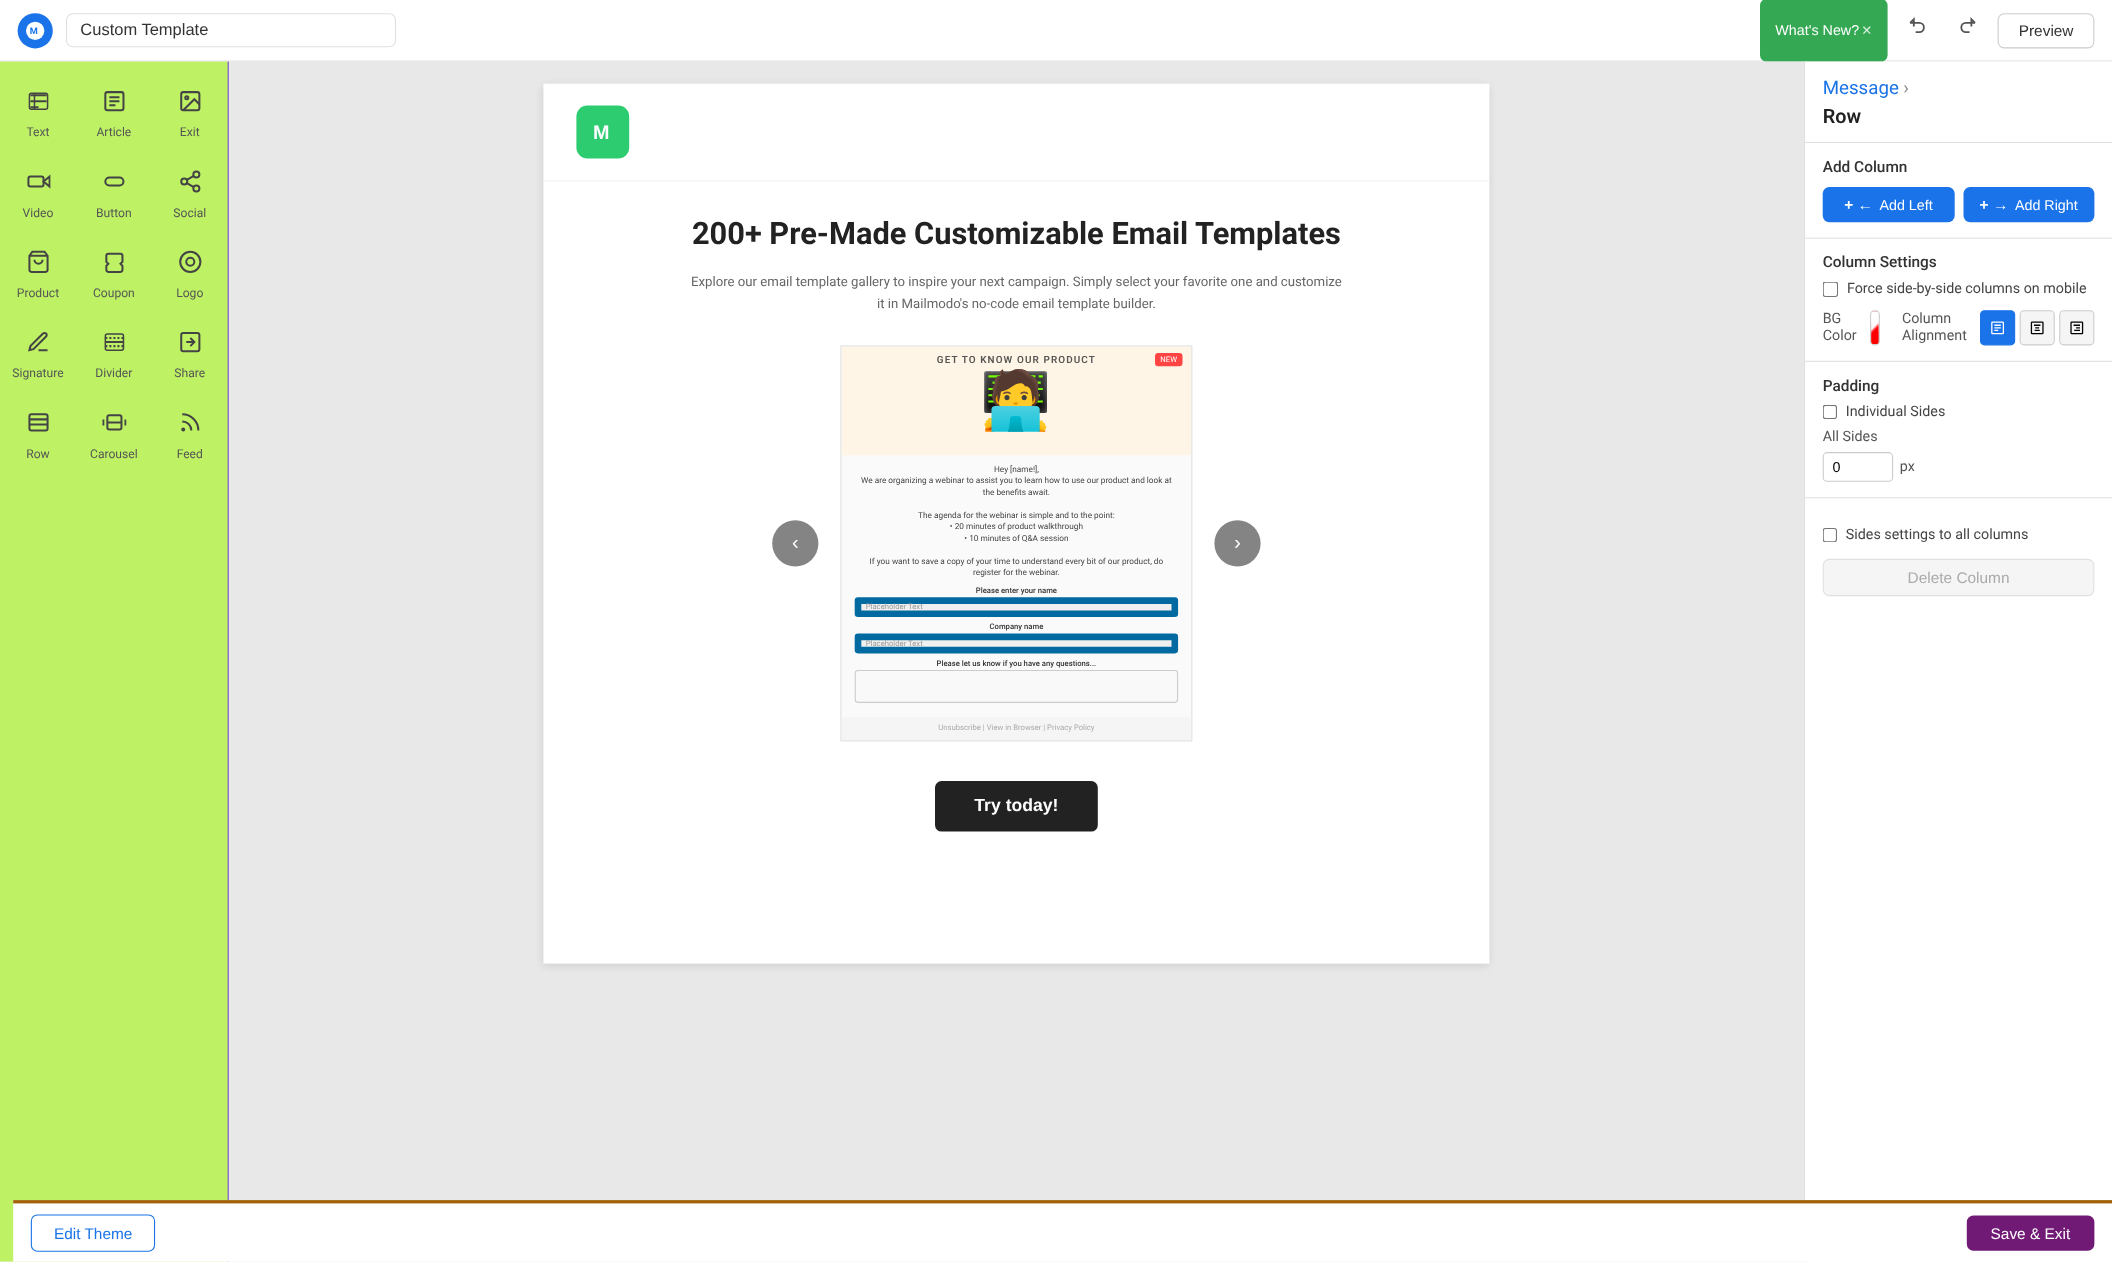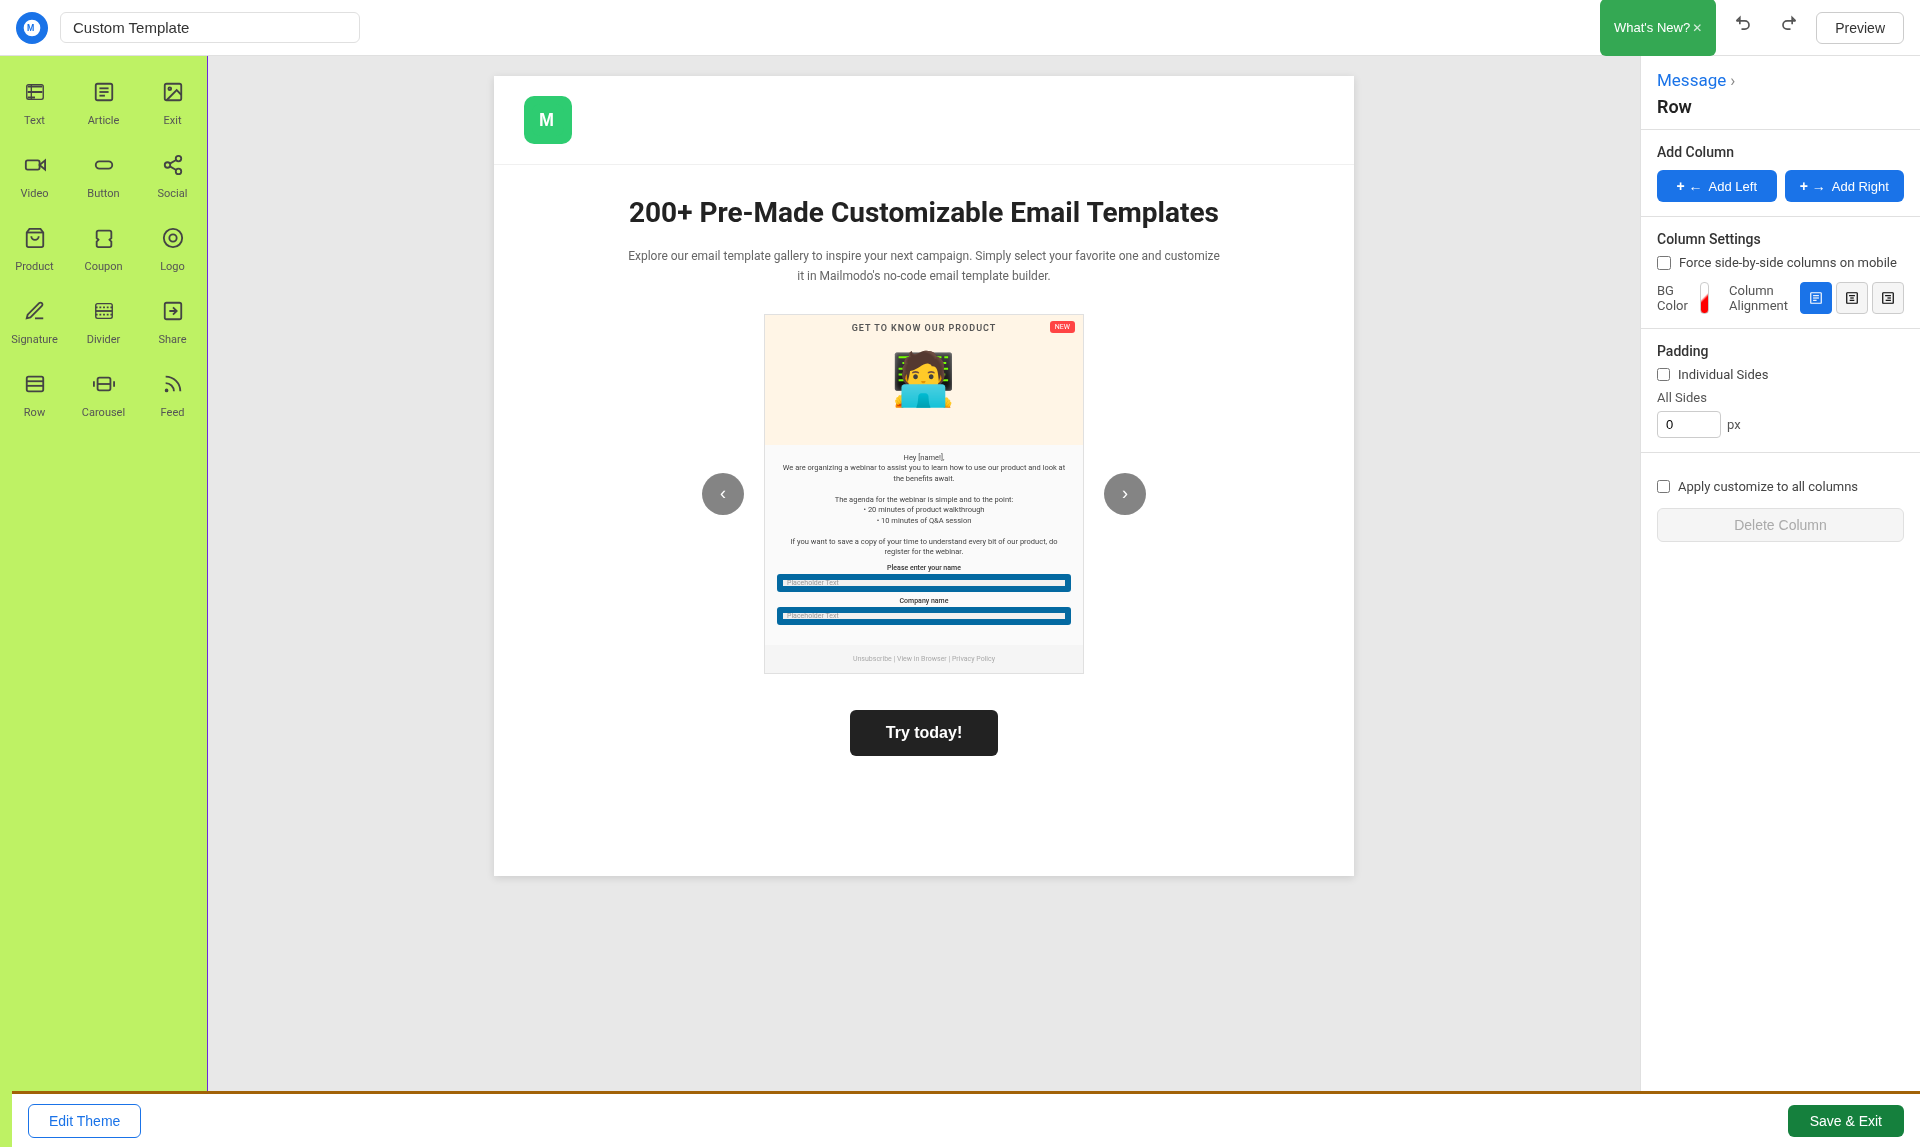--- a/index.html
+++ b/index.html
@@ -158,21 +158,21 @@
     .bottom-bar {
       position: absolute; bottom: 0; left: 12px; right: 0; height: 56px;
       background: #fff; border-top: 3px solid #a16207; display: flex;
       align-items: center; padding: 0 16px; justify-content: space-between;
     }
     .edit-theme-btn {
       border: 1px solid #1a73e8; color: #1a73e8; background: #fff;
       border-radius: 6px; padding: 8px 20px; font-size: 14px; cursor: pointer; font-weight: 500;
     }
     .save-exit-btn {
-      background: #15803d; color: #fff; border: none; border-radius: 6px;
+      background: #701a75; color: #fff; border: none; border-radius: 6px;
       padding: 8px 22px; font-size: 14px; cursor: pointer; font-weight: 500;
     }
   </style>
 </head>
 <body>
 
 <div class="header">
   <div class="header-logo">
     <svg viewBox="0 0 24 24" fill="white">
         <circle cx="12" cy="12" r="10"></circle>
@@ -398,20 +398,24 @@
             </div>
             <div class="ci-body">
               <p style="font-size:7.5px;color:#444;line-height:1.4;margin-bottom:6px;">Hey [name!],<br>We are organizing a webinar to assist you to learn how to use our product and look at the benefits await.<br><br>The agenda for the webinar is simple and to the point:<br>• 20 minutes of product walkthrough<br>• 10 minutes of Q&amp;A session<br><br>If you want to save a copy of your time to understand every bit of our product, do register for the webinar.</p>
               <div class="ci-input-group">
                 <div class="ci-input-label">Please enter your name</div>
                 <div class="ci-input-box" style="background:#f0f0f0; padding:2px 4px; font-size:7px; color:#999; display:flex; align-items:center;">Placeholder Text</div>
               </div>
               <div class="ci-input-group">
                 <div class="ci-input-label">Company name</div>
                 <div class="ci-input-box" style="background:#f0f0f0; padding:2px 4px; font-size:7px; color:#999; display:flex; align-items:center;">Placeholder Text</div>
+              </div>
+              <div class="ci-input-group">
+                <div class="ci-input-label" style="font-size:7px; color:#333; font-weight:500; margin-bottom:2px;">Please let us know if you have any questions...</div>
+                <div style="width:100%;height:30px;border:1px solid #ccc;border-radius:3px;background:#f9f9f9;padding:2px 4px;font-size:7px;color:#999;"></div>
               </div>
             </div>
             <div class="ci-footer">
               <span style="font-size:7px;color:#aaa;">Unsubscribe | View in Browser | Privacy Policy</span>
             </div>
           </div>
 
           <button class="carousel-btn">›</button>
         </div>
 
@@ -496,21 +500,21 @@
       <div class="padding-input-row">
         <input type="number" class="padding-input" value="0" style="">
         <span class="padding-unit">px</span>
       </div>
     </div>
     <hr class="rp-divider">
 
     <div class="rp-section">
       <div class="apply-all-row">
         <input type="checkbox" style="">
-        <label style="font-size:13px;color:#444;">Apply customize to all columns</label>
+        <label style="font-size:13px;color:#444;">Sides settings to all columns</label>
       </div>
       <button class="delete-col-btn" disabled="">Delete Column</button>
     </div>
   </div>
 
 </div>
 
 <div class="bottom-bar">
   <button class="edit-theme-btn">Edit Theme</button>
   <button class="save-exit-btn">Save &amp; Exit</button>

